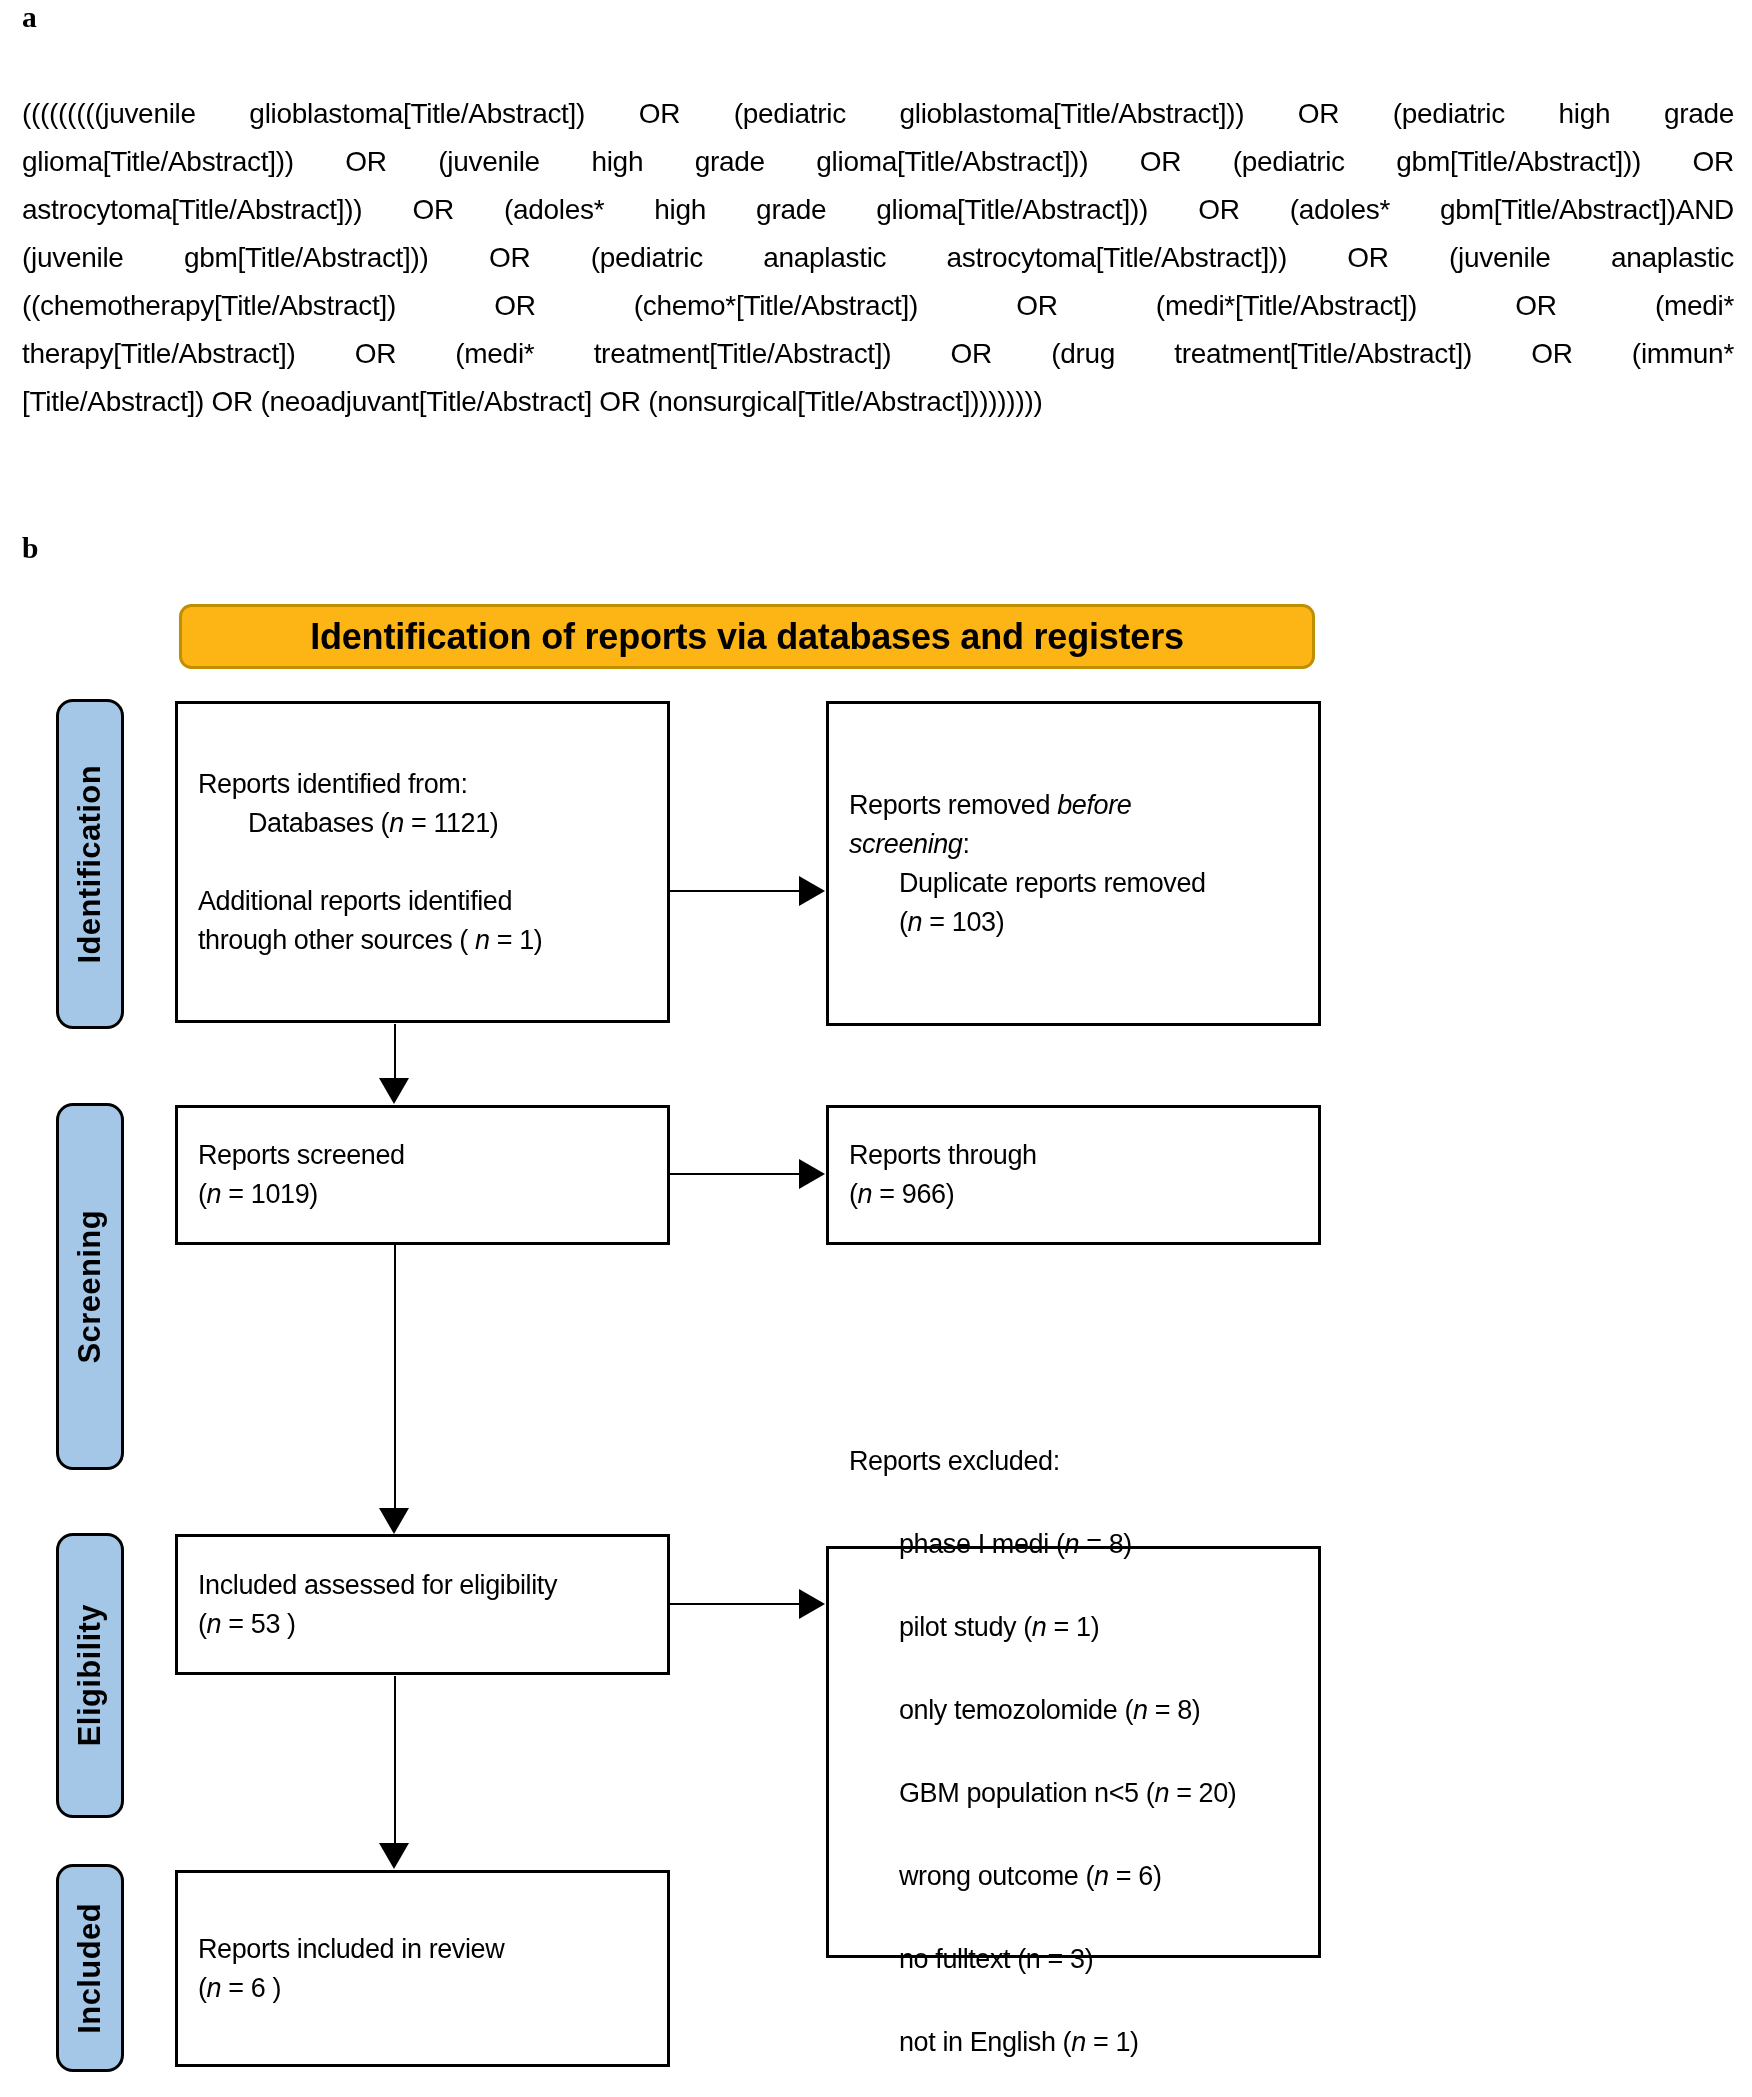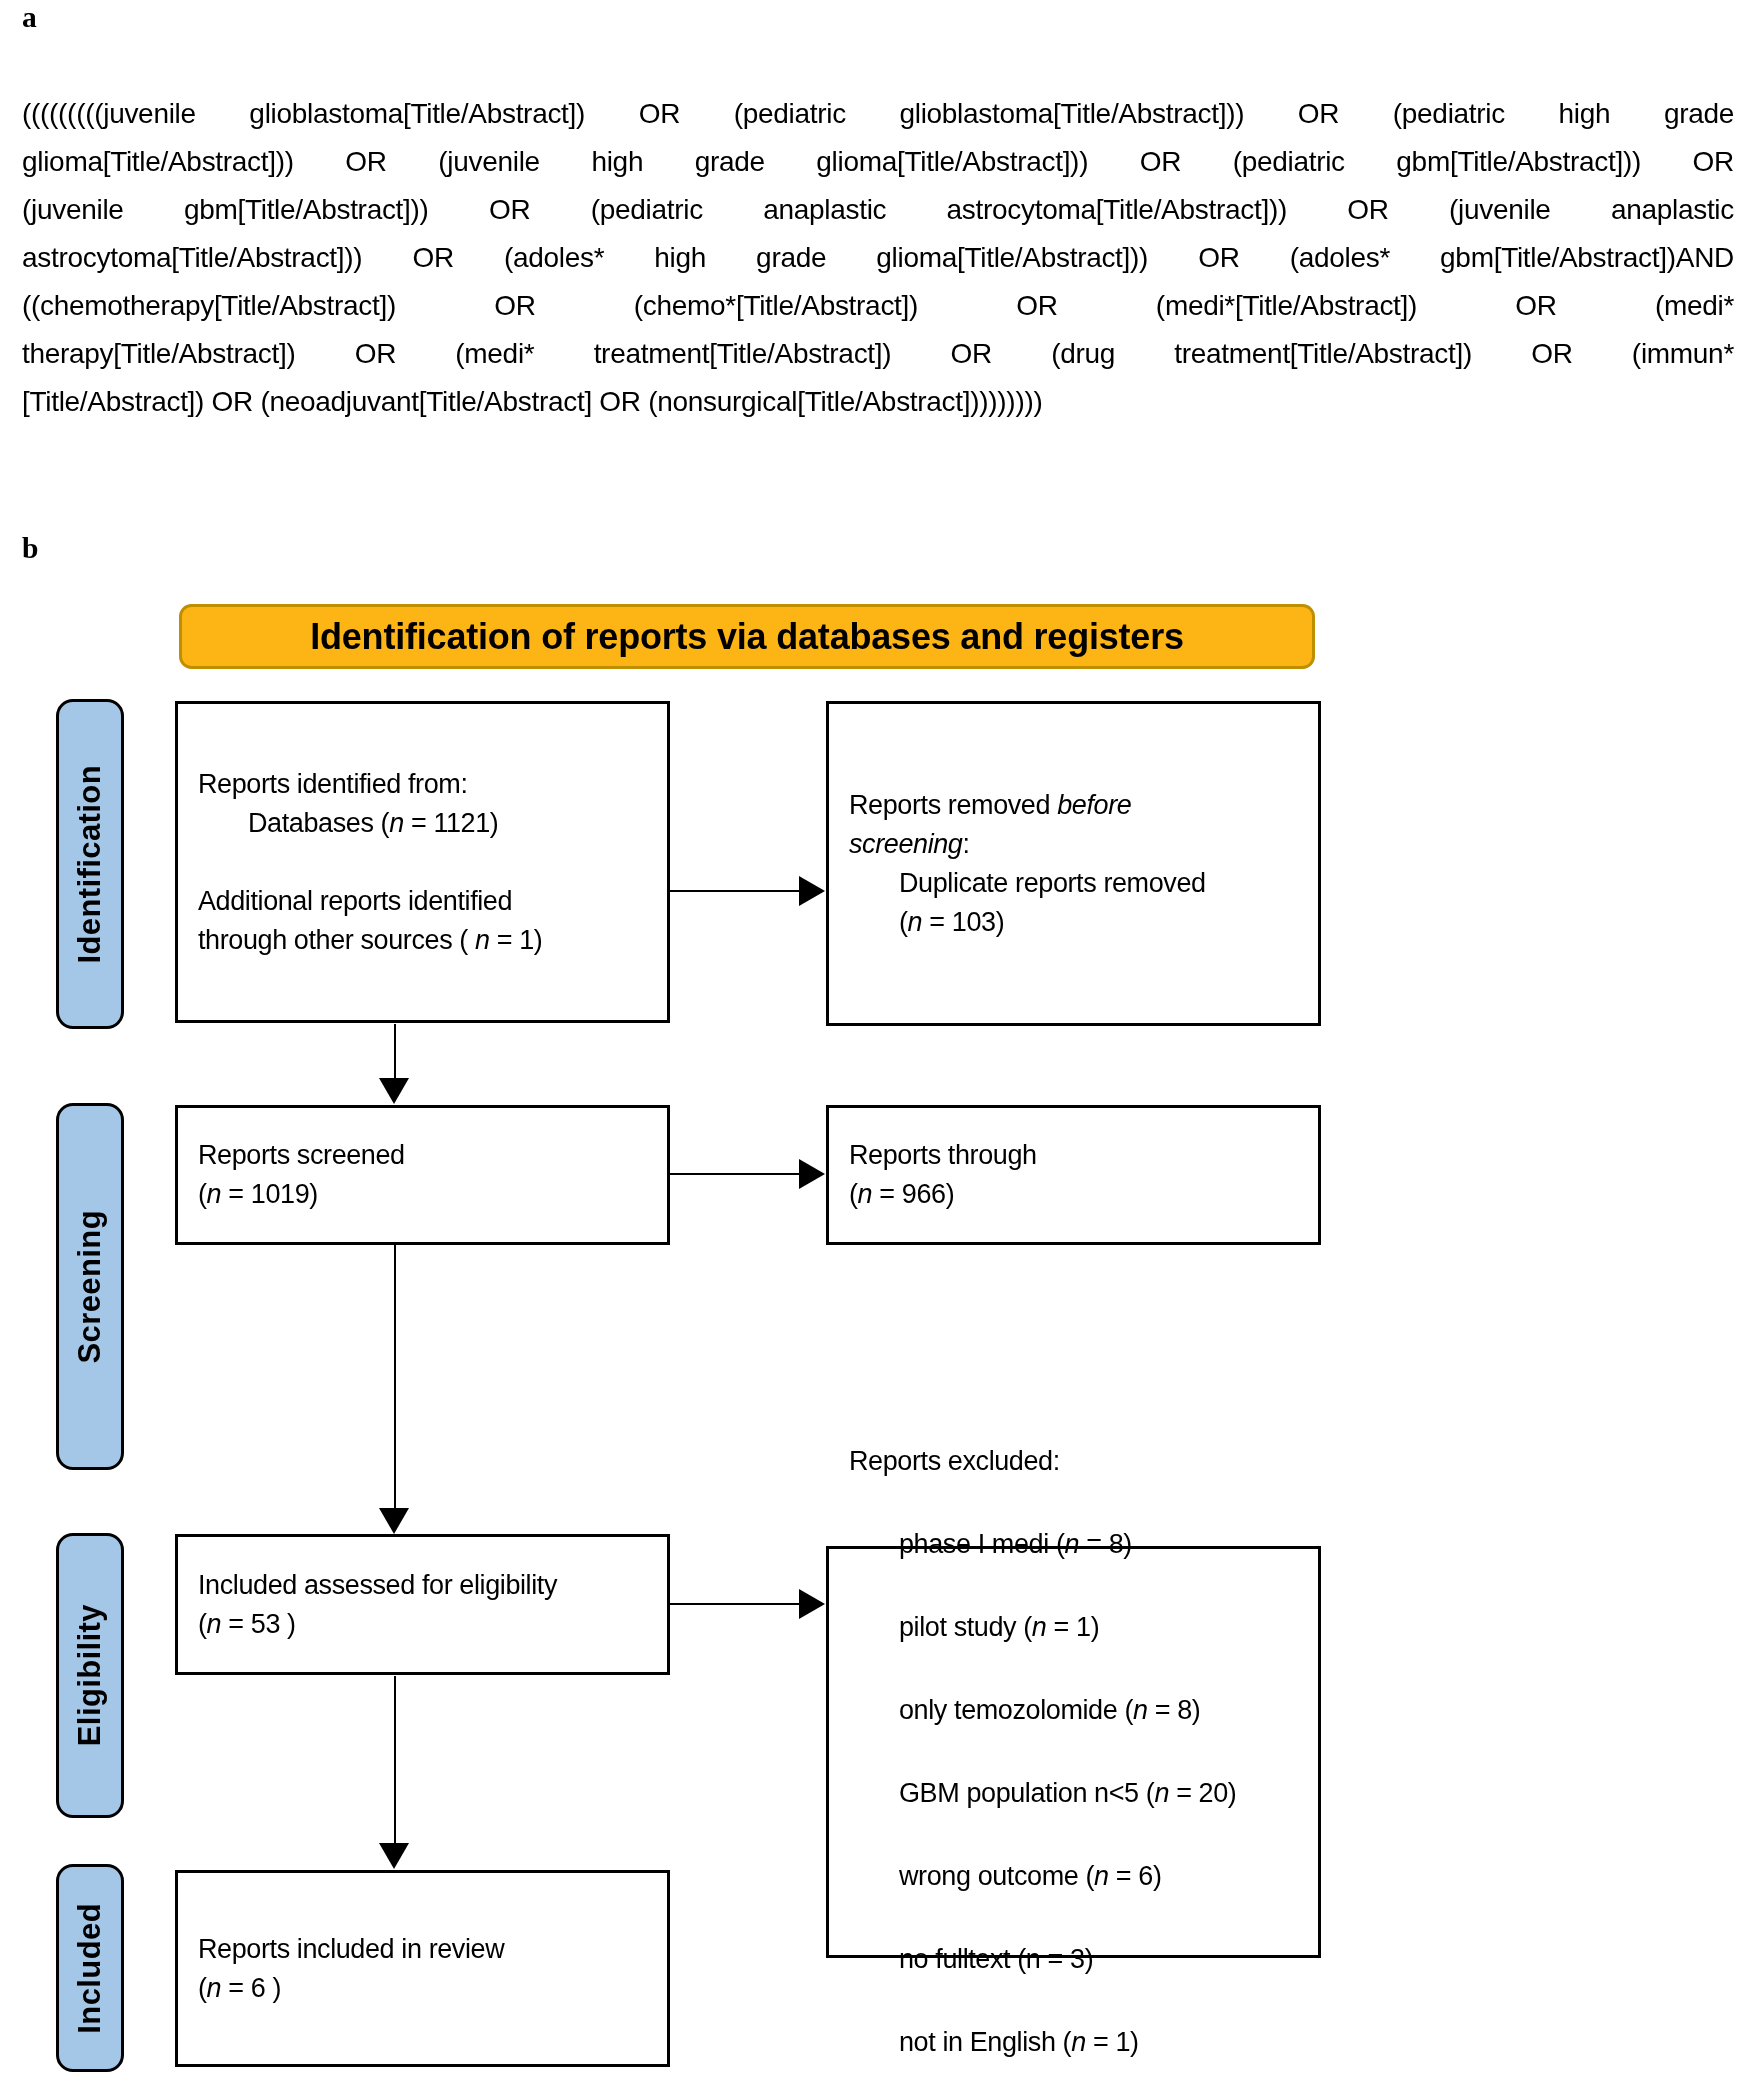--- a/index.html
+++ b/index.html
@@ -105,22 +105,22 @@
 </head>
 <body>
 
 <div id="fig">
 
   <div class="panel-label" style="left:22px;top:3.1px;">a</div>
 
   <div class="query">
       <div class="q-line">(((((((((juvenile glioblastoma[Title/Abstract]) OR (pediatric glioblastoma[Title/Abstract])) OR (pediatric high grade</div>
       <div class="q-line">glioma[Title/Abstract])) OR (juvenile high grade glioma[Title/Abstract])) OR (pediatric gbm[Title/Abstract])) OR</div>
+      <div class="q-line">astrocytoma[Title/Abstract])) OR (adoles* high grade glioma[Title/Abstract])) OR (adoles* gbm[Title/Abstract])AND</div>
       <div class="q-line">(juvenile gbm[Title/Abstract])) OR (pediatric anaplastic astrocytoma[Title/Abstract])) OR (juvenile anaplastic</div>
-      <div class="q-line">astrocytoma[Title/Abstract])) OR (adoles* high grade glioma[Title/Abstract])) OR (adoles* gbm[Title/Abstract])AND</div>
       <div class="q-line">((chemotherapy[Title/Abstract]) OR (chemo*[Title/Abstract]) OR (medi*[Title/Abstract]) OR (medi*</div>
       <div class="q-line">therapy[Title/Abstract]) OR (medi* treatment[Title/Abstract]) OR (drug treatment[Title/Abstract]) OR (immun*</div>
       <div class="q-line">[Title/Abstract]) OR (neoadjuvant[Title/Abstract] OR (nonsurgical[Title/Abstract]))))))))</div>
     </div>
 
   <div class="panel-label" style="left:22px;top:534px;">b</div>
 
   <div class="banner">
     <span>Identification of reports via databases and registers</span>
   </div>

